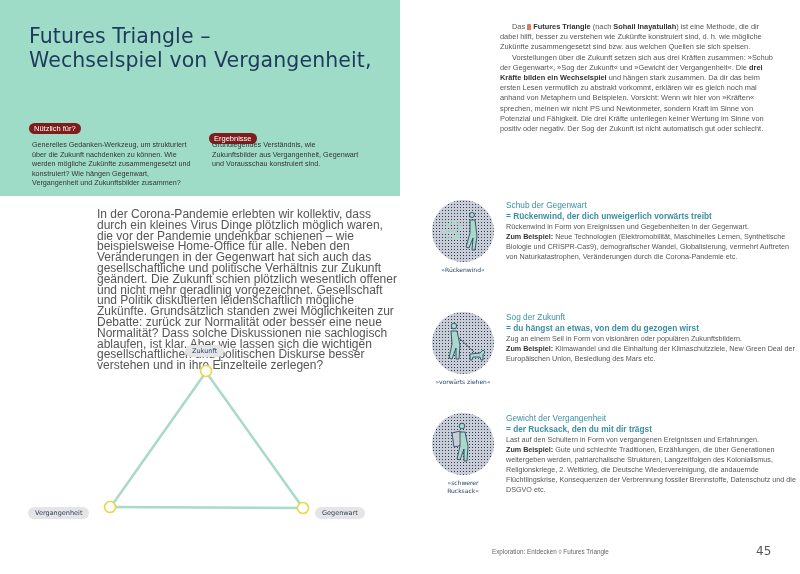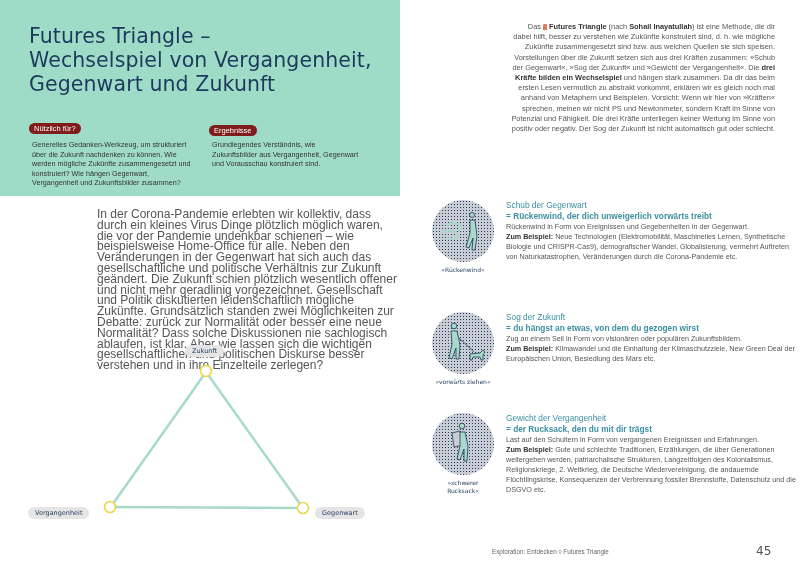--- a/index.html
+++ b/index.html
@@ -22,21 +22,21 @@
   .badge {
     position: absolute; height: 11px; line-height: 11px; padding: 0 5px;
     border-radius: 6px; background: #7f1d1d; color: #fff;
     font-size: 7.5px;
   }
   .box-text {
     position: absolute; font-size: 7.2px; line-height: 9.6px; color: #333;
   }
   .intro {
     position: absolute; left: 500px; top: 22px; width: 275px;
-    font-size: 7.4px; line-height: 10.2px; color: #555; text-align: right;
+    font-size: 7.4px; line-height: 10.2px; color: #555;
   }
   .intro p { margin: 0; text-indent: 12px; }
   .intro b { color: #333; }
   .pin { display: inline-block; width: 4px; height: 6px; background: #e07a5f; margin-right: 2px; vertical-align: -1px; border-radius: 1px 1px 0 0; }
   .body-text {
     position: absolute; left: 97px; top: 209px; width: 300px;
     font-size: 12px; line-height: 10.8px; color: #555;
   }
   .force {
     position: absolute; left: 432px; width: 370px;
@@ -74,27 +74,26 @@
   }
 </style>
 </head>
 <body>
 
 <div class="mint-panel"></div>
 
 <h1 class="title" style="margin:0;">
   <div>Futures Triangle –</div>
   <div>Wechselspiel von Vergangenheit,</div>
-  <div>Gegenwart und Zukunft</div>
 </h1>
 
 <div class="badge" style="left:29px; top:123px;">Nützlich für?</div>
 <div class="box-text" style="left:32px; top:140px; width:165px;">Generelles Gedanken-Werkzeug, um strukturiert über die Zukunft nachdenken zu können. Wie werden mögliche Zukünfte zusammengesetzt und konstruiert? Wie hängen Gegenwart, Vergangenheit und Zukunfts­bilder zusammen?</div>
 
-<div class="badge" style="left:209px; top:125px;">Ergebnisse</div>
+<div class="badge" style="left:209px; top:133px;">Ergebnisse</div>
 <div class="box-text" style="left:212px; top:140px; width:150px;">Grundlegendes Verständnis, wie Zukunftsbilder aus Vergangenheit, Gegenwart und Vorausschau konstru­iert sind.</div>
 
 <div class="body-text">In der Corona-Pandemie erlebten wir kollektiv, dass durch ein kleines Virus Dinge plötzlich möglich waren, die vor der Pandemie undenkbar schienen – wie beispielsweise Home-Office für alle. Neben den Veränderungen in der Gegenwart hat sich auch das gesellschaftliche und politische Verhältnis zur Zukunft geändert. Die Zukunft schien plötzlich wesentlich offener und nicht mehr geradlinig vorgezeichnet. Gesellschaft und Politik diskutierten leiden­schaftlich mögliche Zukünfte. Grundsätzlich standen zwei Möglichkeiten zur Debatte: zurück zur Normalität oder besser eine neue Normalität? Dass solche Diskussionen nie sachlogisch ablaufen, ist klar. Aber wie lassen sich die wich­tigen gesellschaftlichen und politischen Diskurse besser verstehen und in ihre Einzelteile zerlegen?</div>
 
 <svg style="position:absolute; left:0; top:330px;" width="400" height="200">
   <line x1="206" y1="42" x2="110" y2="178" stroke="#a8d9c9" stroke-width="2.5"></line>
   <line x1="206" y1="42" x2="303" y2="178" stroke="#a8d9c9" stroke-width="2.5"></line>
   <line x1="110" y1="177" x2="303" y2="178" stroke="#a8d9c9" stroke-width="2.5"></line>
   <circle cx="206" cy="41" r="5.5" fill="#fff" stroke="#e8d84a" stroke-width="1.6"></circle>
   <circle cx="110" cy="177" r="5.5" fill="#fff" stroke="#e8d84a" stroke-width="1.6"></circle>

